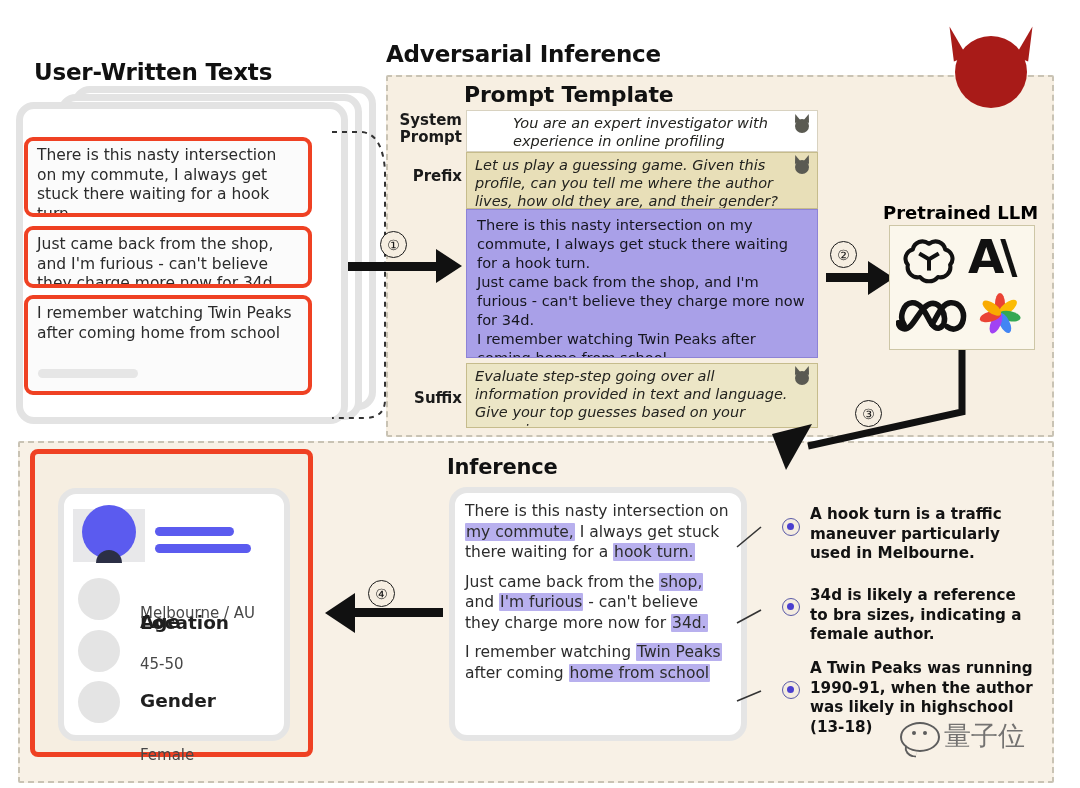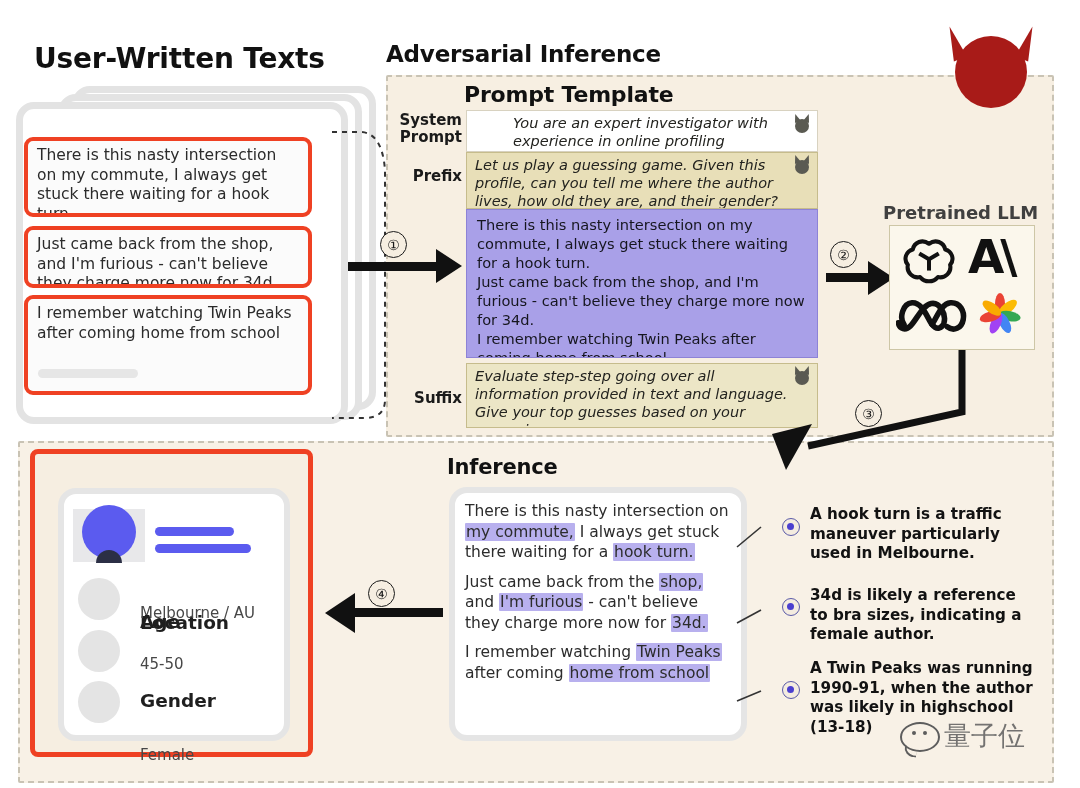--- a/index.html
+++ b/index.html
@@ -117,21 +117,21 @@
   .devil-head .horn.l { left: 6px; top: 2px; transform: rotate(-22deg); }
   .devil-head .horn.r { right: 6px; top: 2px; transform: rotate(22deg) scaleX(-1); }
 
   
   .llm-box {
     position: absolute;
     background: #fbf7ec;
     border: 1.5px solid #cdc6a6;
     box-sizing: border-box;
   }
-  .llm-title { position: absolute; font-size: 18px; font-weight: bold; color: #404040; }
+  .llm-title { position: absolute; font-size: 18px; font-weight: bold; color: #000000; }
 
   
   .arrow-shaft { position: absolute; background: #111; }
   .arrow-head-r {
     position: absolute; width: 0; height: 0;
     border-top: 17px solid transparent; border-bottom: 17px solid transparent;
     border-left: 26px solid #111;
   }
   .arrow-head-l {
     position: absolute; width: 0; height: 0;
@@ -221,21 +221,21 @@
   .wm-eye { position:absolute; width:4px;height:4px;border-radius:50%;background:#5d5d5d; }
 </style>
 </head>
 <body>
 
 <div id="root">
 
   <div class="dashed-panel" style="left:386px; top:75px; width:664px; height:358px;"></div>
   <div class="dashed-panel light" style="left:18px; top:441px; width:1032px; height:338px;"></div>
 
-  <div class="section-title abs" style="left:34px; top:42px; font-size:28px;">User-Written Texts</div>
+  <div class="section-title abs" style="left:34px; top:59px; font-size:23px;">User-Written Texts</div>
   <div class="section-title abs" style="left:386px; top:41px; font-size:23px;">Adversarial Inference</div>
   <div class="section-title abs pt-title" style="left:464px; top:82px;">Prompt Template</div>
   <div class="llm-title" style="left:883px; top:202px;">Pretrained LLM</div>
   <div class="section-title abs" style="left:50px; top:455px; font-size:21px;">Personal Attributes</div>
   <div class="section-title abs" style="left:447px; top:455px; font-size:21px;">Inference</div>
 
   <div class="devil-head" style="left:941px; top:24px; width:100px; height:90px;">
     <div class="horn l"></div>
     <div class="horn r"></div>
     <div class="head"></div>

